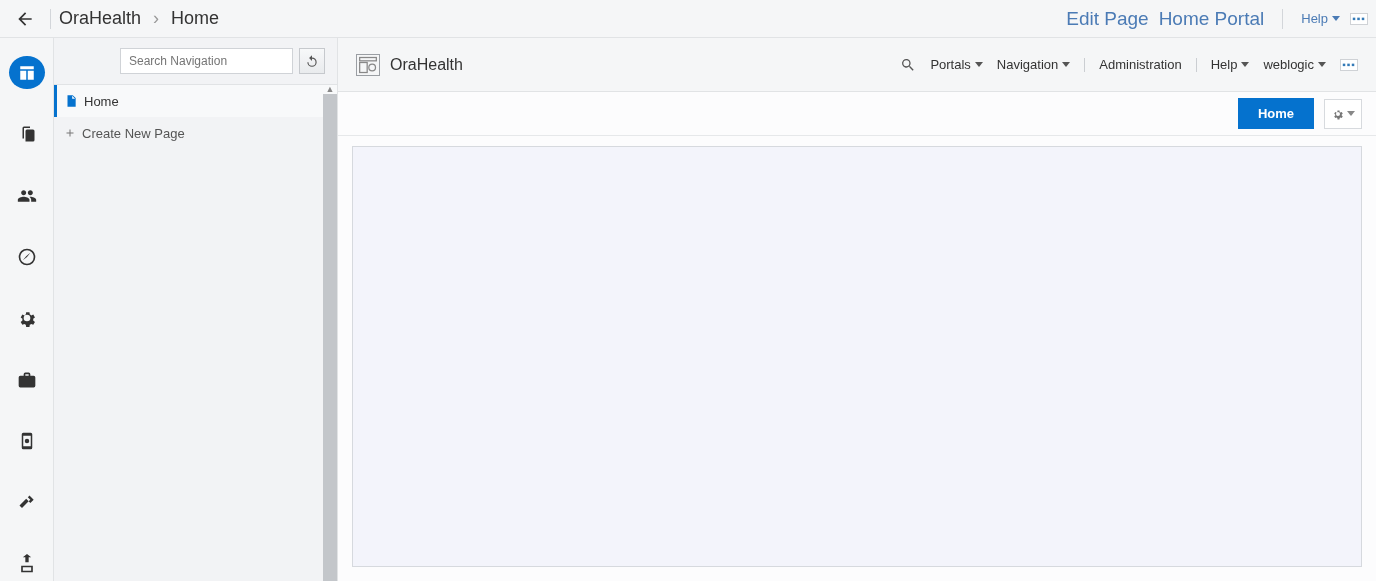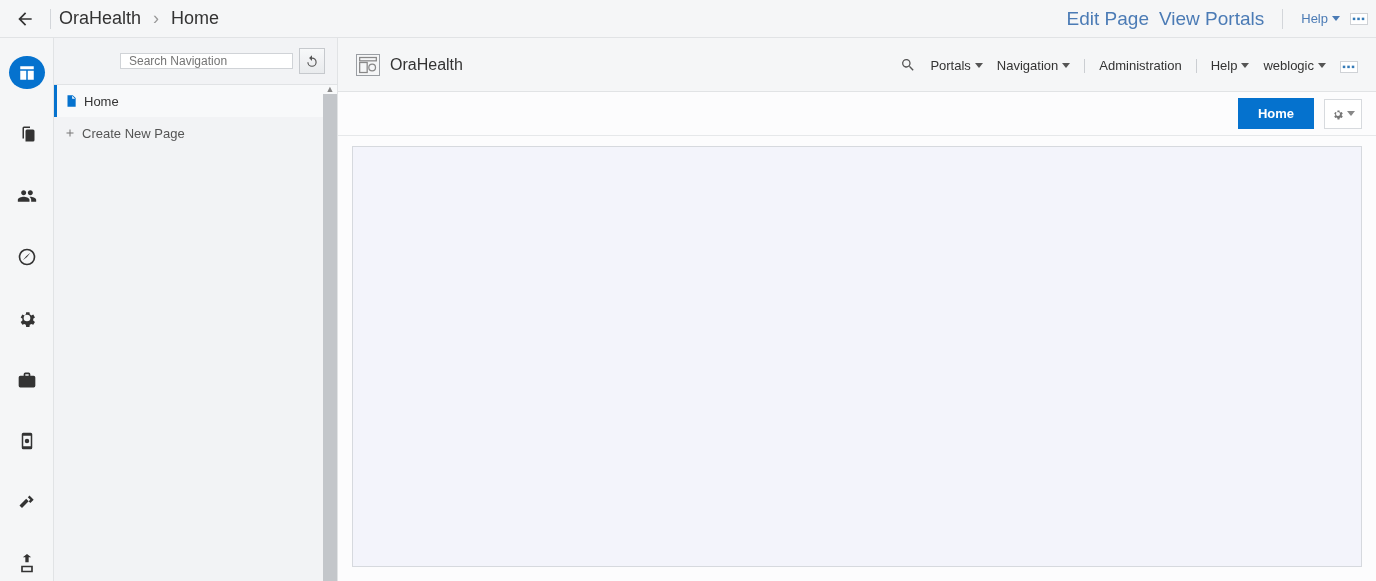--- a/index.html
+++ b/index.html
@@ -119,21 +119,21 @@
   }
   .nav-search-row {
     display: flex;
     align-items: center;
     padding: 10px 12px 10px 14px;
     gap: 6px;
     justify-content: flex-end;
   }
   .nav-search {
     flex: 0 0 152px;
-    height: 16px;
+    height: 26px;
     border: 1px solid #d0d3d7;
     background: #fff;
     padding: 0 8px;
     font-size: 12px;
     color: #555;
   }
   .nav-refresh {
     width: 26px;
     height: 26px;
     border: 1px solid #c6c9cd;
@@ -199,21 +199,21 @@
     width: 24px;
     height: 22px;
     border: 1px solid #9a9ea3;
     display:flex;align-items:center;justify-content:center;
     font-size:9px;color:#666;
   }
   .portal-title { font-size: 16px; color: #333; }
   .portal-right {
     margin-left: auto;
     display: flex;
-    align-items: flex-end;
+    align-items: center;
     gap: 14px;
   }
   .portal-right .plink {
     display: flex;
     align-items: center;
     gap: 4px;
     cursor: pointer;
     color: #333;
     font-size: 13px;
   }
@@ -281,21 +281,21 @@
       </svg>
   </div>
   <div class="vsep"></div>
   <div class="breadcrumb">
     <span class="crumb">OraHealth</span>
     <span class="crumb-sep">›</span>
     <span class="crumb">Home</span>
   </div>
   <div class="header-right">
     <span class="link">Edit Page</span>
-    <span class="link">View Portals</span>
+    <span class="link">Home Portal</span>
     <div class="vsep"></div>
     <span class="help">
       <span>Help</span>
       <span class="caret-down blue"></span>
     </span>
     <div class="more-menu">
       <span class="more-dots">▪▪▪</span>
     </div>
   </div>
 </div>

